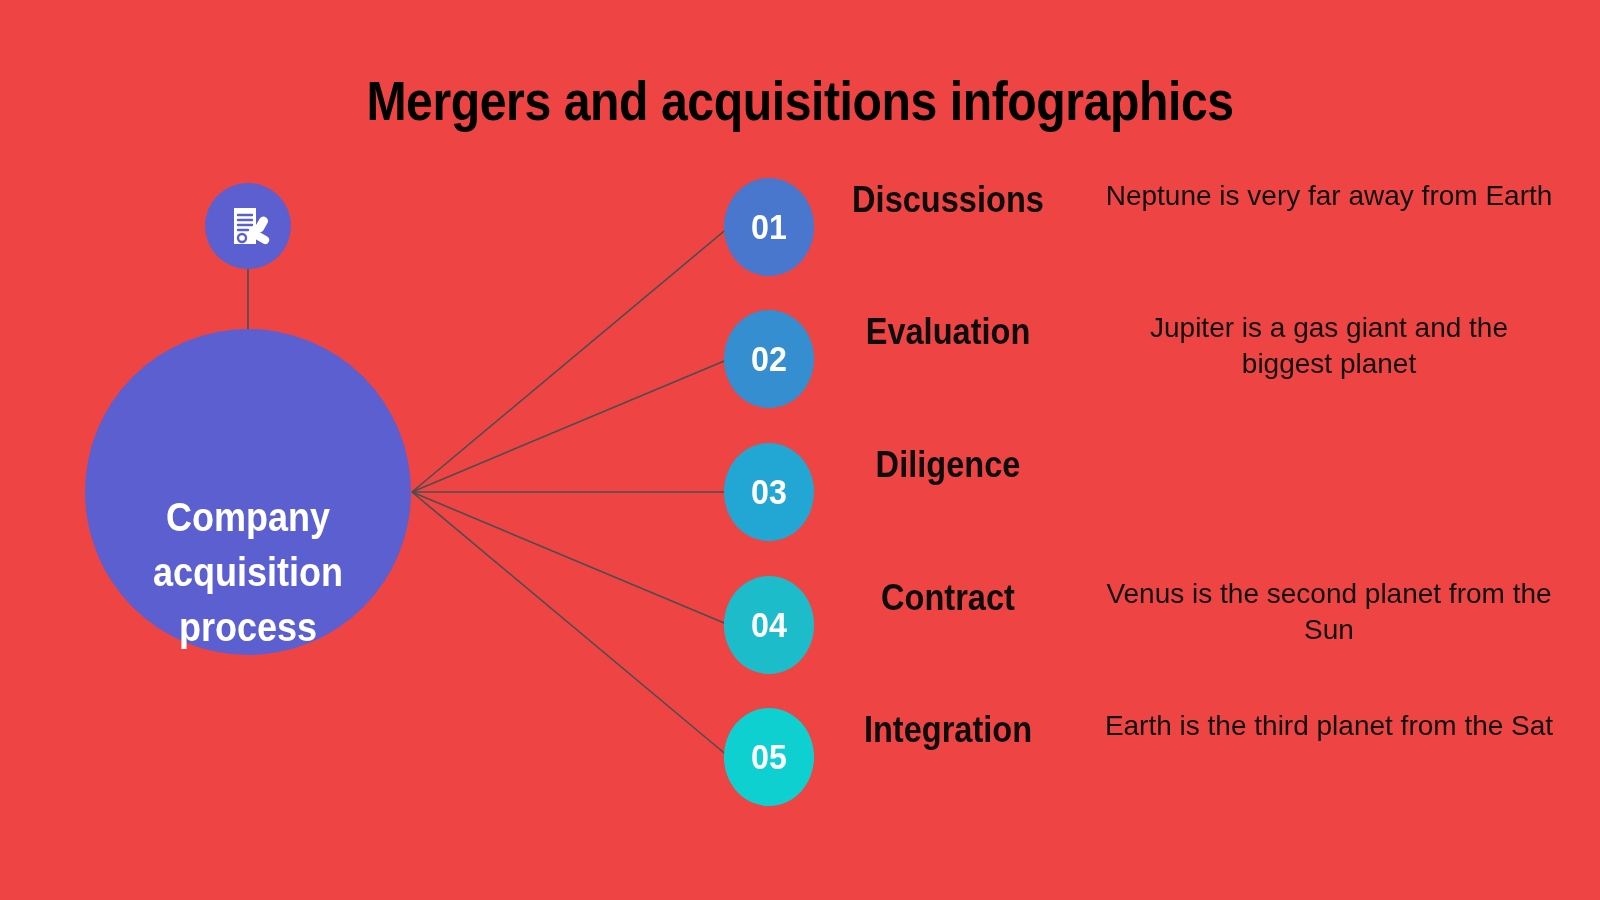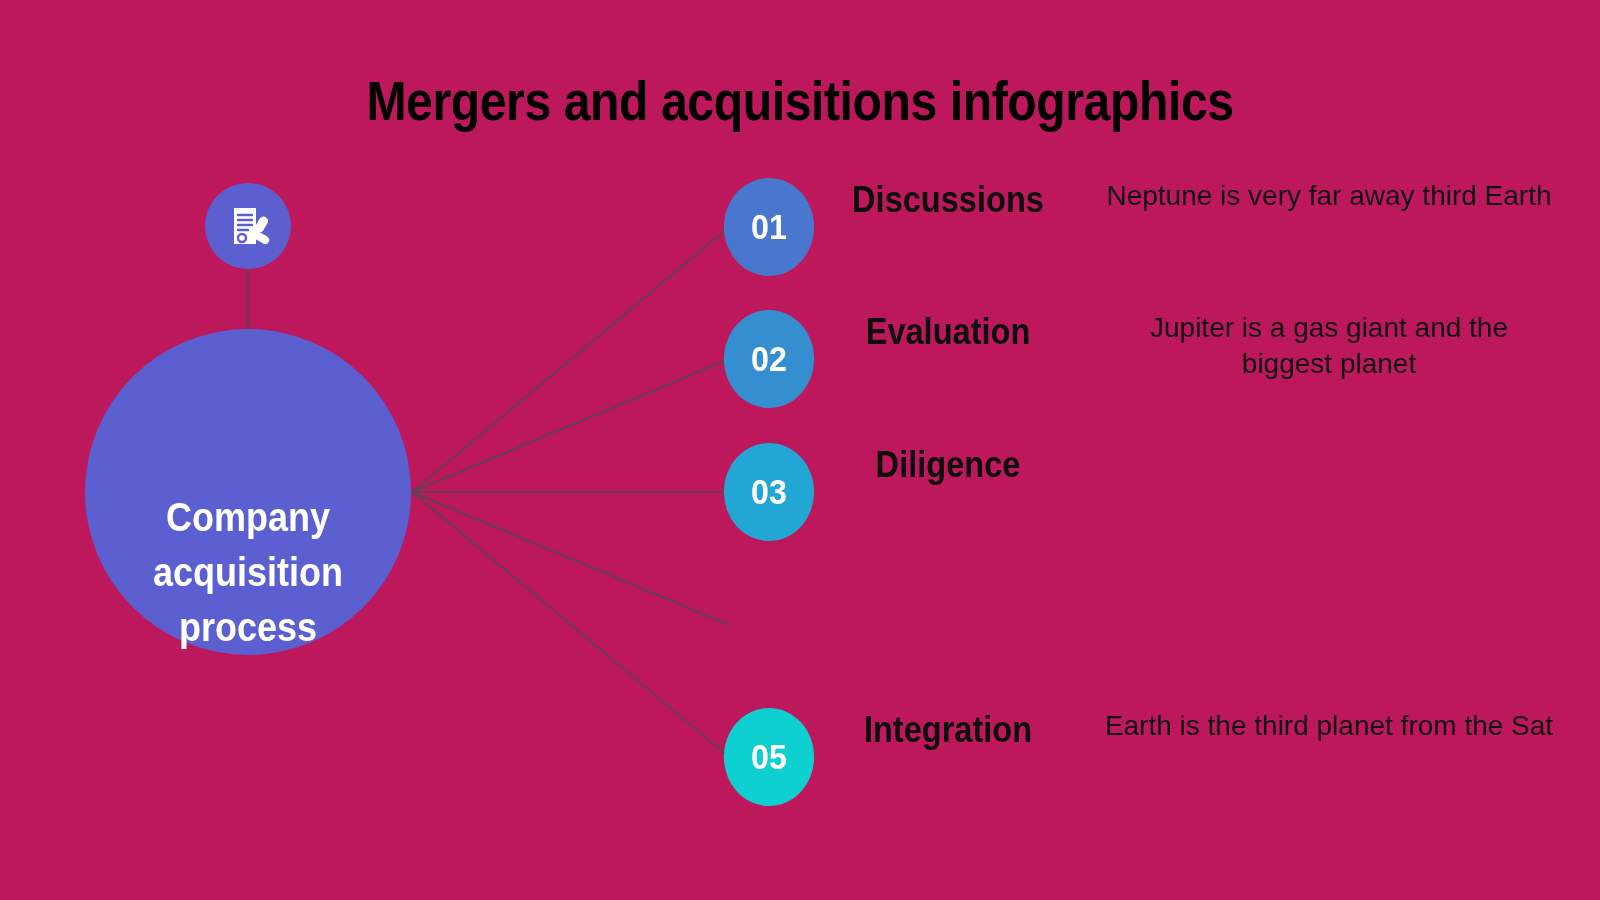--- a/index.html
+++ b/index.html
@@ -9,21 +9,21 @@
   }
   body {
     font-family: "Liberation Sans", sans-serif;
     -webkit-font-smoothing: antialiased;
   }
 
   #canvas {
     position: relative;
     width: 1600px;
     height: 900px;
-    background: #be185d;
+    background: #ef4444;
     overflow: hidden;
   }
 
   
   .title {
     position: absolute;
     left: 0;
     top: 68px;
     width: 1600px;
     text-align: center;
@@ -175,34 +175,39 @@
     </span>
   </div>
 
   <div class="hub-circle" style="background: rgb(91, 95, 208);">
     <div class="hub-label">Company acquisition process</div>
   </div>
 
   <div class="step-row" style="top:178px">
     <div class="num-circle" style="background: rgb(74, 119, 206);">01</div>
     <div class="step-title">Discussions</div>
-    <div class="step-desc">Neptune is very far away third Earth</div>
+    <div class="step-desc">Neptune is very far away from Earth</div>
   </div>
 
   <div class="step-row" style="top:310px">
     <div class="num-circle" style="background: rgb(52, 142, 207);">02</div>
     <div class="step-title">Evaluation</div>
     <div class="step-desc">Jupiter is a gas giant and the biggest planet</div>
   </div>
 
   <div class="step-row" style="top:443px">
     <div class="num-circle" style="background: rgb(34, 166, 212);">03</div>
     <div class="step-title">Diligence</div>
   </div>
 
+  <div class="step-row" style="top:576px">
+    <div class="num-circle" style="background: rgb(28, 188, 203);">04</div>
+    <div class="step-title">Contract</div>
+    <div class="step-desc">Venus is the second planet from the Sun</div>
+  </div>
 
   <div class="step-row" style="top:708px">
     <div class="num-circle" style="background: rgb(14, 208, 208);">05</div>
     <div class="step-title">Integration</div>
     <div class="step-desc">Earth is the third planet from the Sat</div>
   </div>
 
 </div>
 
 </body></html>

